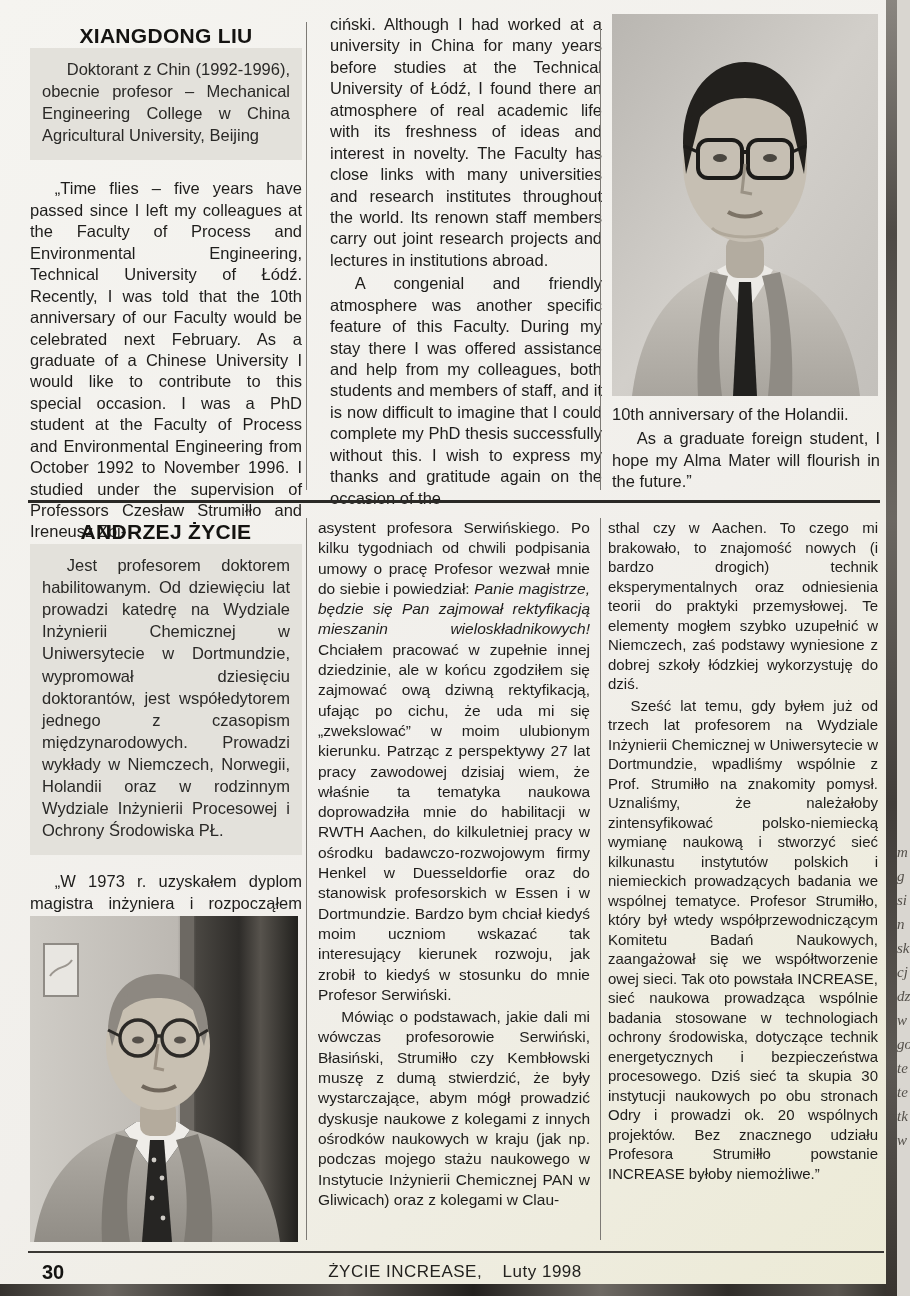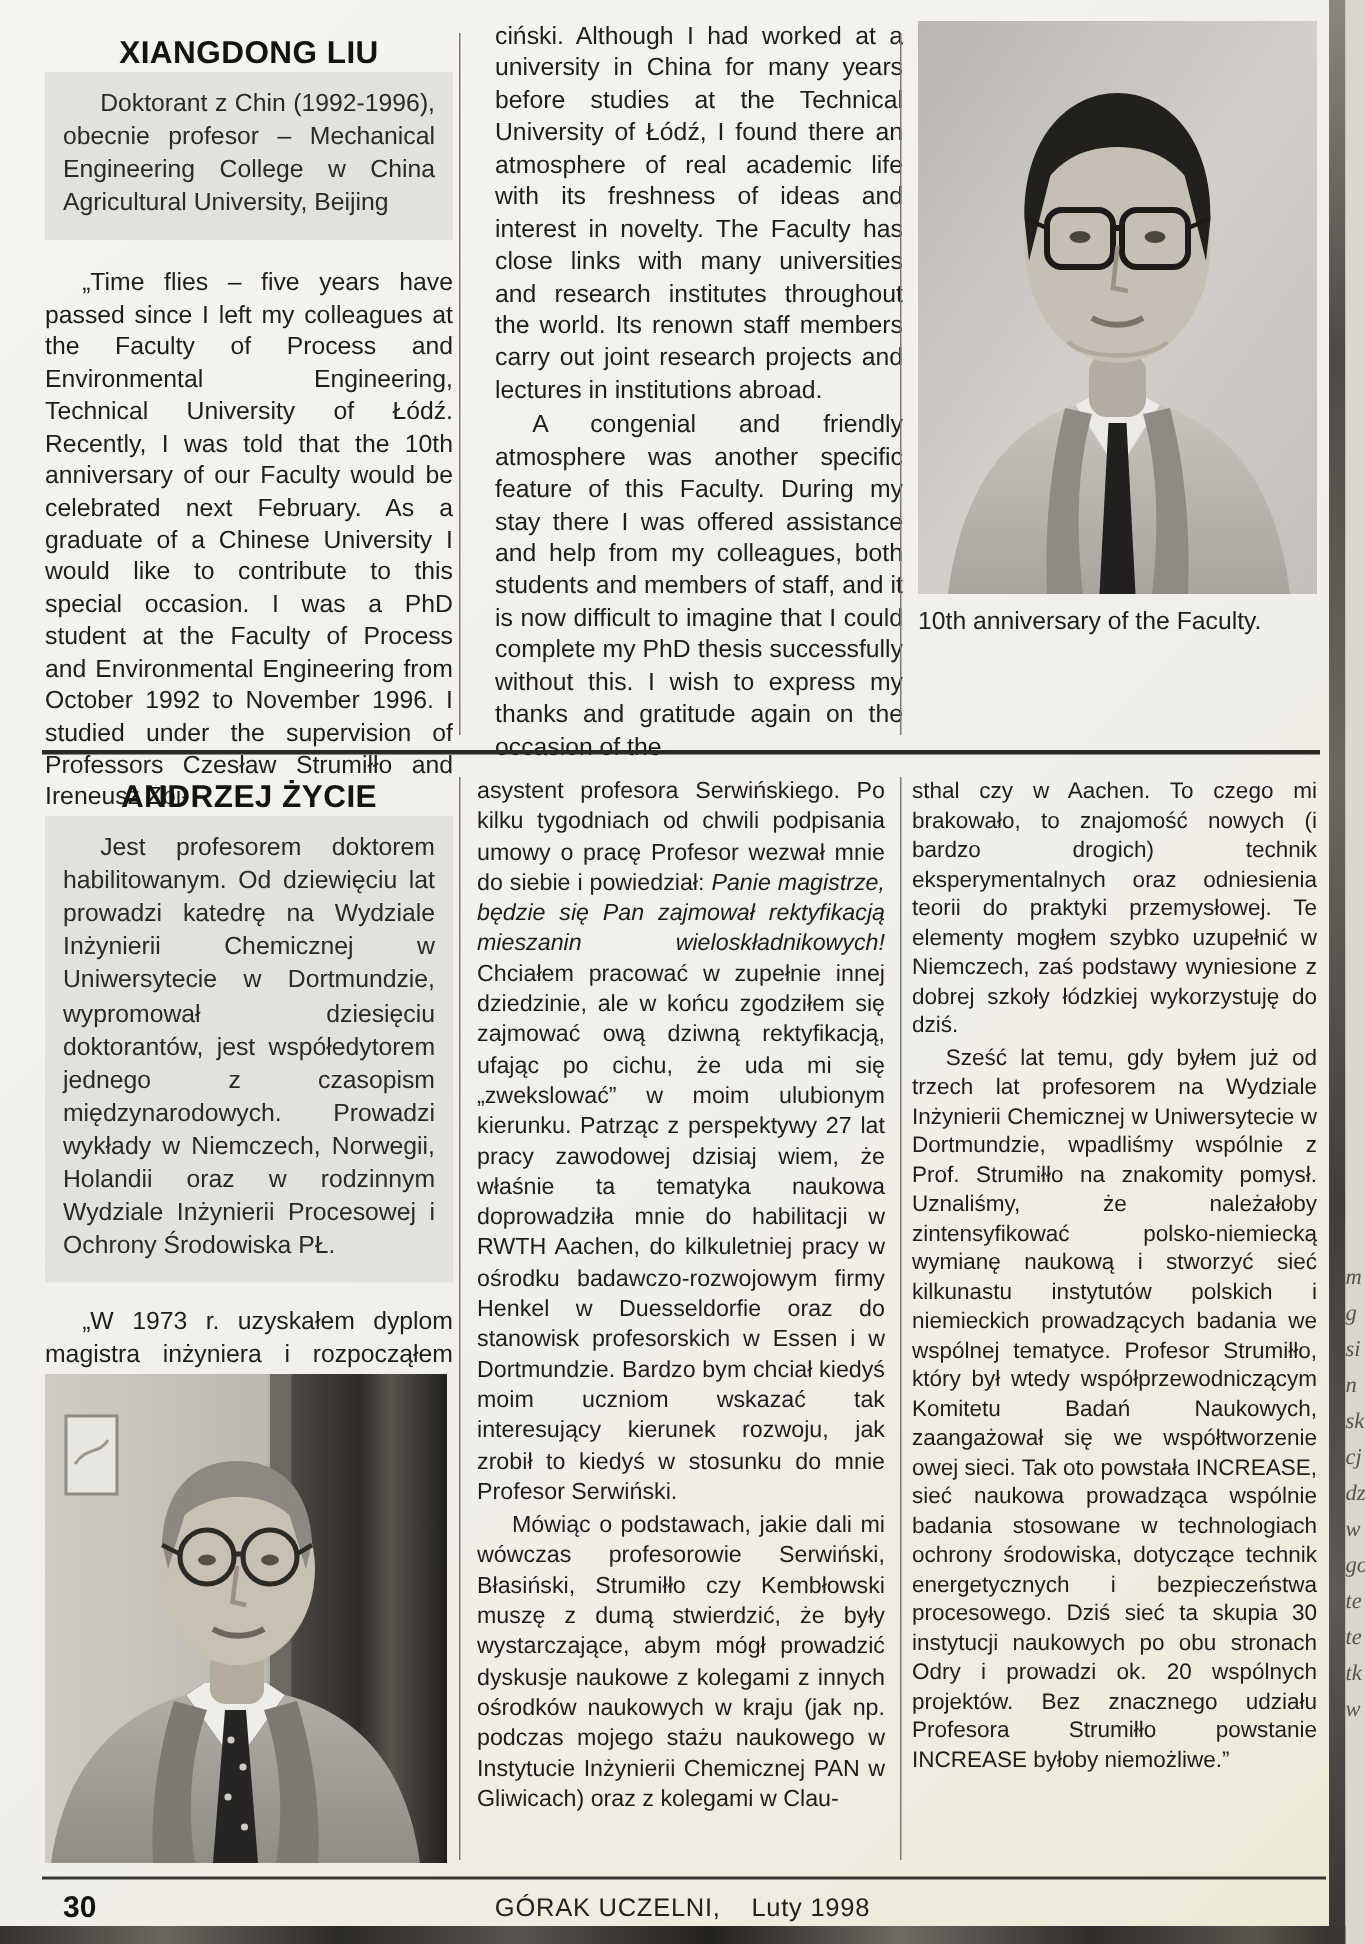--- a/index.html
+++ b/index.html
@@ -88,21 +88,22 @@
       <ellipse cx="108" cy="144" rx="7" ry="4" fill="#4a463f"></ellipse>
       <ellipse cx="158" cy="144" rx="7" ry="4" fill="#4a463f"></ellipse>
 
       <path d="M133 150 L130 178 L140 180" fill="none" stroke="#9a9285" stroke-width="3"></path>
       <path d="M116 198 C126 204 140 204 150 198" fill="none" stroke="#7c7366" stroke-width="4"></path>
       <path d="M100 214 C112 226 154 226 166 214" fill="none" stroke="#b0a89a" stroke-width="3"></path>
     </svg>
   </div>
 
   <div class="caption" style="left:612px;top:404px;width:268px;">
-    <p style="margin:0;">10th anniversary of the Faculty.</p>
+    <p style="margin:0;">10th anniversary of the Holandii.</p>
+    <p class="indent" style="margin:2px 0 0 0;">As a graduate foreign student, I hope my Alma Mater will flourish in the future.”</p>
   </div>
 
   <div class="vrule" style="left:306px;top:22px;height:468px;"></div>
   <div class="vrule" style="left:600px;top:22px;height:468px;"></div>
   <div class="hrule" style="left:28px;top:500px;width:852px;"></div>
 
   <div class="col" style="left:30px;top:520px;width:272px;">
     <h2 class="art-title">ANDRZEJ ŻYCIE</h2>
     <div class="intro-box" style="">
       <p class="indent">Jest profesorem doktorem habilitowanym. Od dziewięciu lat prowadzi katedrę na Wydziale Inżynierii Chemicznej w Uniwersytecie w Dortmundzie, wypromował dziesięciu doktorantów, jest współedytorem jednego z czasopism międzynarodowych. Prowadzi wykłady w Niemczech, Norwegii, Holandii oraz w rodzinnym Wydziale Inżynierii Procesowej i Ochrony Środowiska PŁ.</p>
@@ -174,21 +175,21 @@
     <p>sthal czy w Aachen. To czego mi brakowało, to znajomość nowych (i bardzo drogich) technik eksperymentalnych oraz odniesienia teorii do praktyki przemysłowej. Te elementy mogłem szybko uzupełnić w Niemczech, zaś podstawy wyniesione z dobrej szkoły łódzkiej wykorzystuję do dziś.</p>
     <p class="indent">Sześć lat temu, gdy byłem już od trzech lat profesorem na Wydziale Inżynierii Chemicznej w Uniwersytecie w Dortmundzie, wpadliśmy wspólnie z Prof. Strumiłło na znakomity pomysł. Uznaliśmy, że należałoby zintensyfikować polsko-niemiecką wymianę naukową i stworzyć sieć kilkunastu instytutów polskich i niemieckich prowadzących badania we wspólnej tematyce. Profesor Strumiłło, który był wtedy współprzewodniczącym Komitetu Badań Naukowych, zaangażował się we współtworzenie owej sieci. Tak oto powstała INCREASE, sieć naukowa prowadząca wspólnie badania stosowane w technologiach ochrony środowiska, dotyczące technik energetycznych i bezpieczeństwa procesowego. Dziś sieć ta skupia 30 instytucji naukowych po obu stronach Odry i prowadzi ok. 20 wspólnych projektów. Bez znacznego udziału Profesora Strumiłło powstanie INCREASE byłoby niemożliwe.”</p>
   </div>
 
   <div class="vrule" style="left:306px;top:518px;height:722px;"></div>
   <div class="vrule" style="left:600px;top:518px;height:722px;"></div>
 
   <div class="footer-rule" style="left:28px;top:1251px;width:856px;"></div>
   <div class="page-number" style="left:42px;top:1261px;">30</div>
   <div class="footer-center" style="left:0;top:1262px;">
-    <span>GÓRAK UCZELNI,</span>
+    <span>ŻYCIE INCREASE,</span>
     <span style="display:inline-block;width:10px;"></span>
     <span>Luty 1998</span>
   </div>
 
   <div class="bottom-strip"></div>
   <div class="spine-dark"></div>
   <div class="gutter"></div>
   <div class="gutter-letters">
     <span>m</span>
     <span>g</span>

